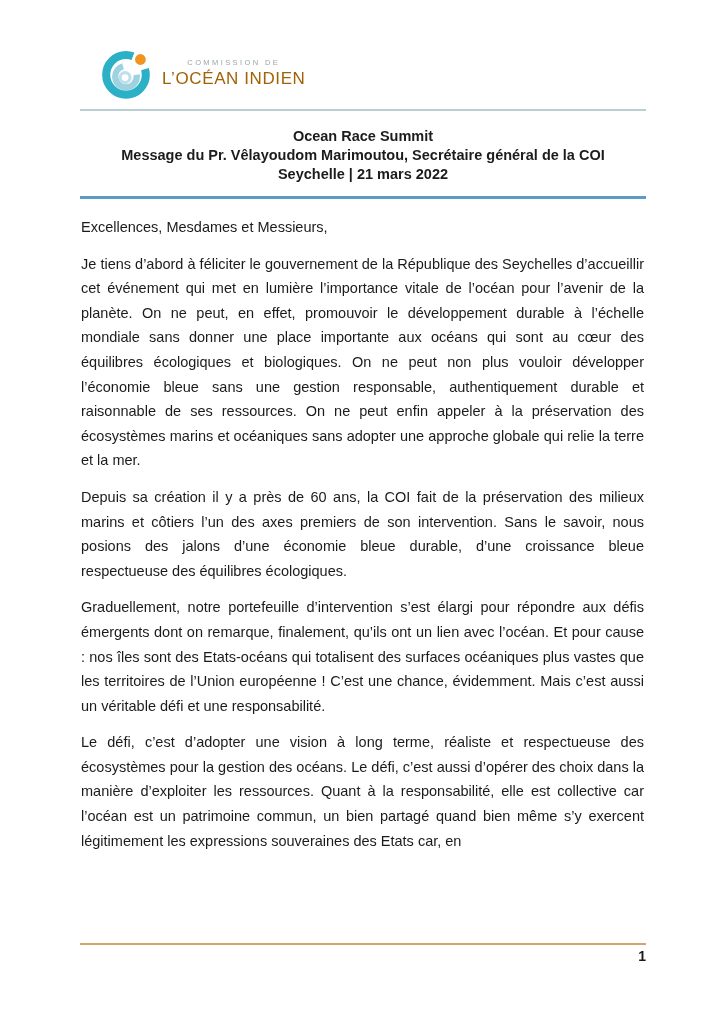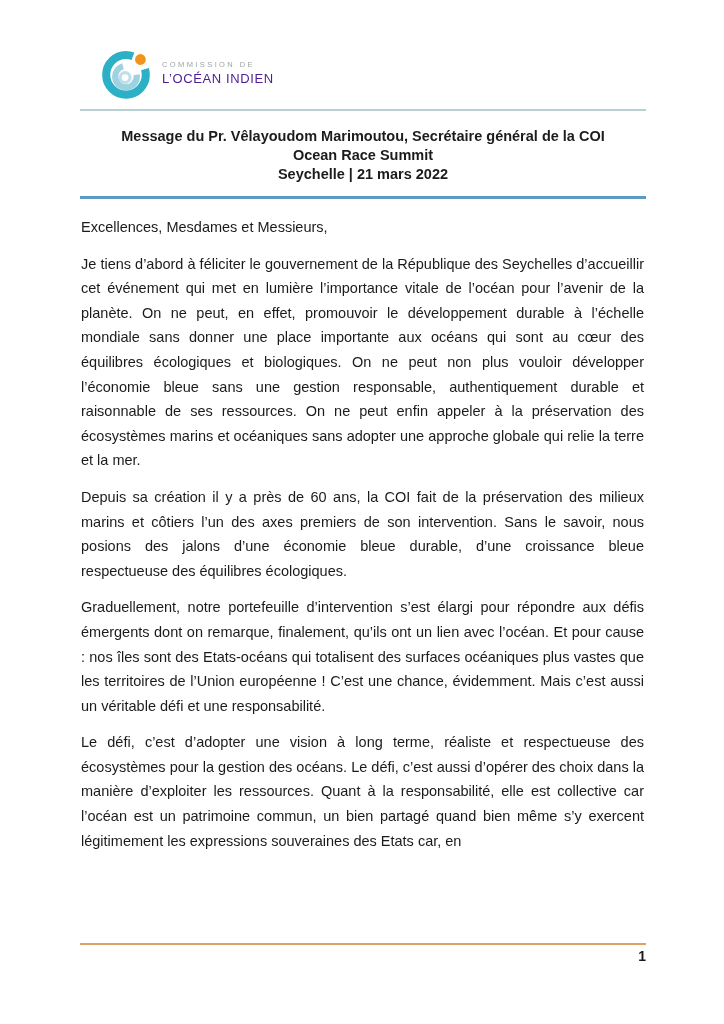--- a/index.html
+++ b/index.html
@@ -16,32 +16,32 @@
   
   .logo {
     position: absolute;
     left: 99px;
     top: 46px;
     display: flex;
     align-items: center;
     gap: 9px;
   }
   .logo-mark { width: 54px; height: 54px; flex: 0 0 auto; }
-  .wordmark { display: flex; flex-direction: column; justify-content: center; }
+  .wordmark { display: flex; flex-direction: column; justify-content: center; align-items: center; }
   .wordmark-top {
     font-size: 7.5px;
     letter-spacing: 2.4px;
     color: #9aa5a8;
     margin-bottom: 2px;
     white-space: nowrap;
   }
   .wordmark-bottom {
-    font-size: 13px;
+    font-size: 17px;
     letter-spacing: 0.6px;
-    color: #4c1d95;
+    color: #a16207;
     white-space: nowrap;
   }
 
   
   .header-rule {
     position: absolute;
     left: 80px; top: 109px;
     width: 566px; height: 2px;
     background: #b9ced5;
   }
@@ -111,22 +111,22 @@
     </svg>
     <div class="wordmark">
       <span class="wordmark-top">COMMISSION DE</span>
       <span class="wordmark-bottom">L’OCÉAN INDIEN</span>
     </div>
   </div>
 
   <div class="header-rule"></div>
 
   <div class="title-block">
+    <div>Ocean Race Summit</div>
     <div>Message du Pr. Vêlayoudom Marimoutou, Secrétaire général de la COI</div>
-    <div>Ocean Race Summit</div>
     <div>Seychelle | 21 mars 2022</div>
   </div>
 
   <div class="title-rule"></div>
 
   <main class="doc-body">
     <p>Excellences, Mesdames et Messieurs,</p>
     <p>Je tiens d’abord à féliciter le gouvernement de la République des Seychelles d’accueillir cet événement qui met en lumière l’importance vitale de l’océan pour l’avenir de la planète. On ne peut, en effet, promouvoir le développement durable à l’échelle mondiale sans donner une place importante aux océans qui sont au cœur des équilibres écologiques et biologiques. On ne peut non plus vouloir développer l’économie bleue sans une gestion responsable, authentiquement durable et raisonnable de ses ressources. On ne peut enfin appeler à la préservation des écosystèmes marins et océaniques sans adopter une approche globale qui relie la terre et la mer.</p>
     <p>Depuis sa création il y a près de 60 ans, la COI fait de la préservation des milieux marins et côtiers l’un des axes premiers de son intervention. Sans le savoir, nous posions des jalons d’une économie bleue durable, d’une croissance bleue respectueuse des équilibres écologiques.</p>
     <p>Graduellement, notre portefeuille d’intervention s’est élargi pour répondre aux défis émergents dont on remarque, finalement, qu’ils ont un lien avec l’océan. Et pour cause : nos îles sont des Etats-océans qui totalisent des surfaces océaniques plus vastes que les territoires de l’Union européenne ! C’est une chance, évidemment. Mais c’est aussi un véritable défi et une responsabilité.</p>

